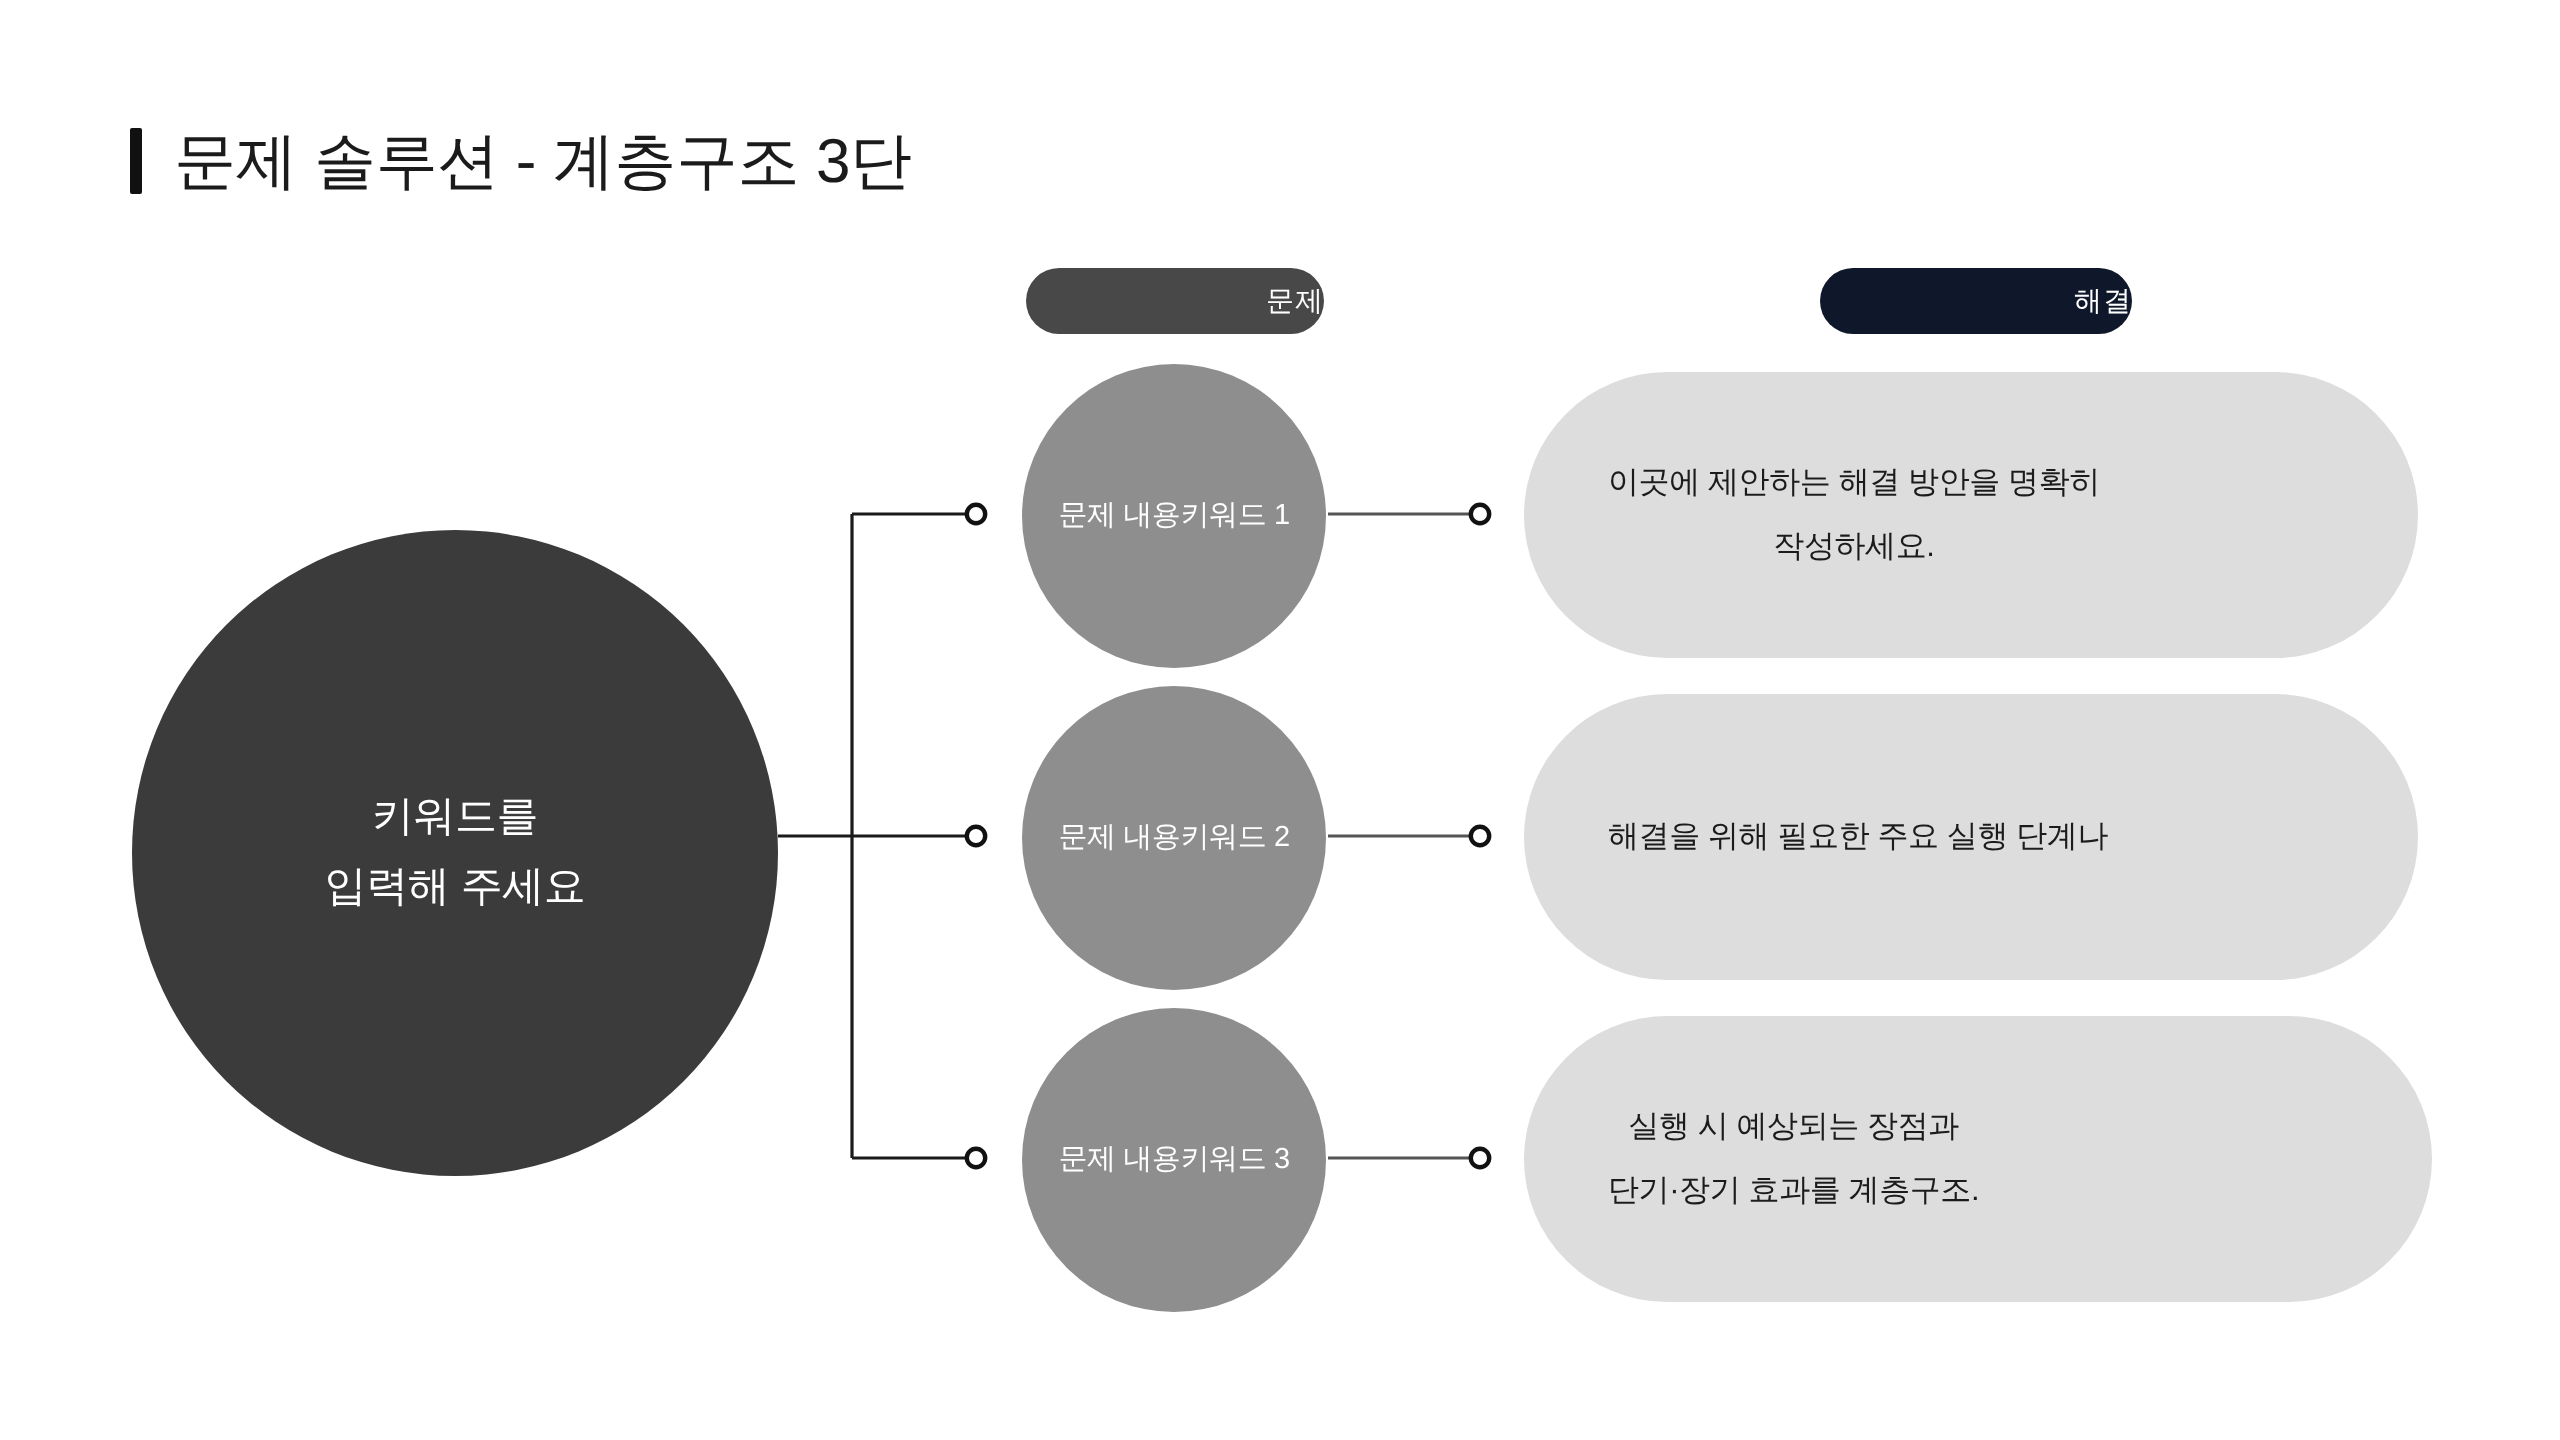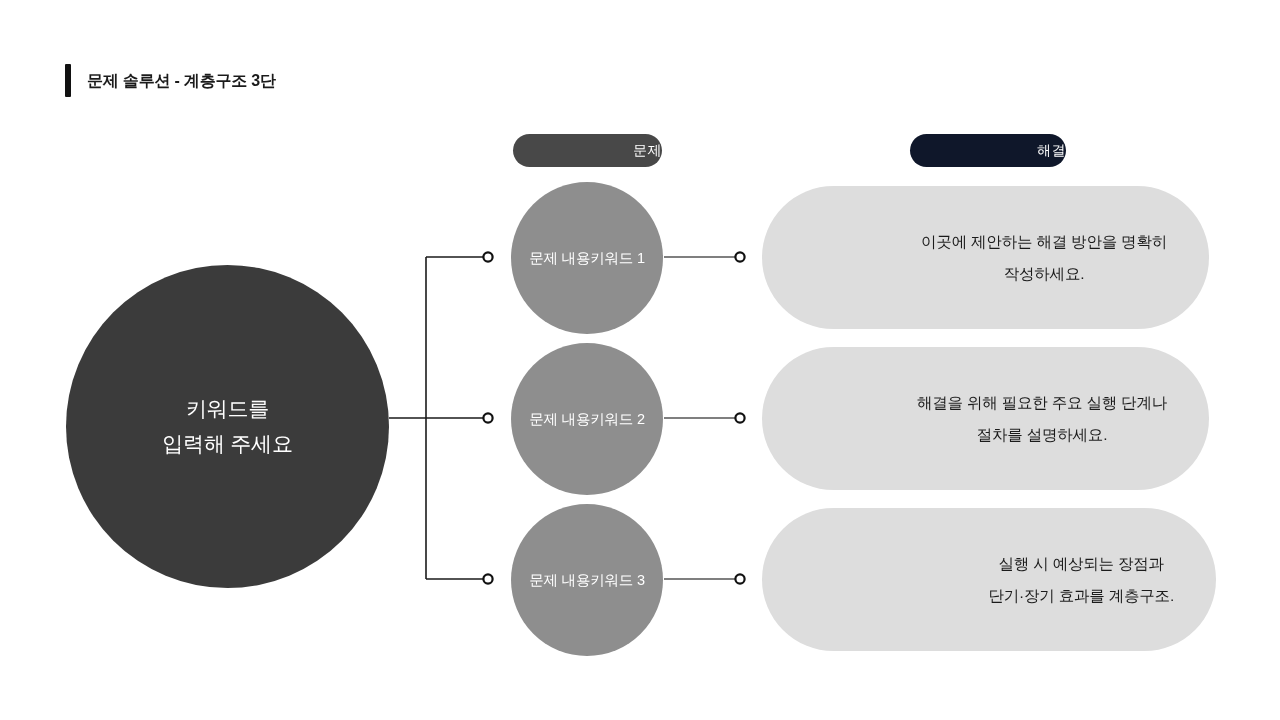--- a/index.html
+++ b/index.html
@@ -33,22 +33,22 @@
     gap: 16px;
   }
   .title-accent {
     width: 6px;
     height: 33px;
     background: #111111;
     flex: 0 0 auto;
     border-radius: 1px;
   }
   .title-text {
-    font-size: 16px;
-    font-weight: bold;
+    font-size: 31px;
+    font-weight: normal;
     letter-spacing: -0.2px;
     color: #1b1b1b;
     white-space: nowrap;
     line-height: 1;
   }
 
   
   .pill {
     position: absolute;
     height: 33px;
@@ -129,21 +129,21 @@
 
   
   .solution-box {
     position: absolute;
     left: 762px;
     height: 143px;
     background: #dddddd;
     border-radius: 72px;
     display: flex;
     align-items: center;
-    justify-content: flex-end;
+    justify-content: flex-start;
     text-align: center;
     color: #1b1b1b;
     font-size: 15.5px;
     line-height: 2.05;
     letter-spacing: -0.2px;
     padding: 0 42px;
     box-sizing: border-box;
   }
   .sb-1 { top: 186px; width: 447px; }
   .sb-2 { top: 347px; width: 447px; }
@@ -209,21 +209,20 @@
 
   <div class="solution-box sb-1">
     <div>
       <span class="line2">이곳에 제안하는 해결 방안을 명확히</span>
       <span class="line2">작성하세요.</span>
     </div>
   </div>
   <div class="solution-box sb-2">
     <div>
       <span class="line2">해결을 위해 필요한 주요 실행 단계나</span>
-      <span class="line2">절차를 설명하세요.</span>
     </div>
   </div>
   <div class="solution-box sb-3">
     <div>
       <span class="line2">실행 시 예상되는 장점과</span>
       <span class="line2">단기·장기 효과를 계층구조.</span>
     </div>
   </div>
 
 </div>

